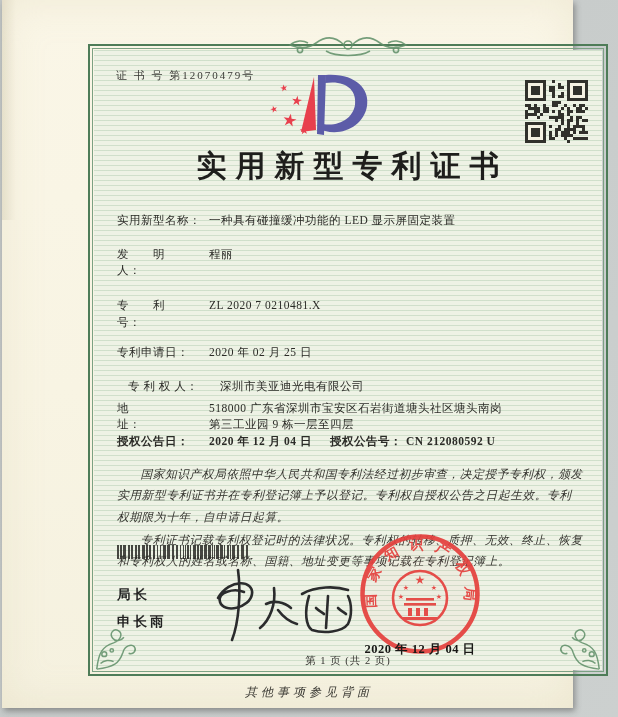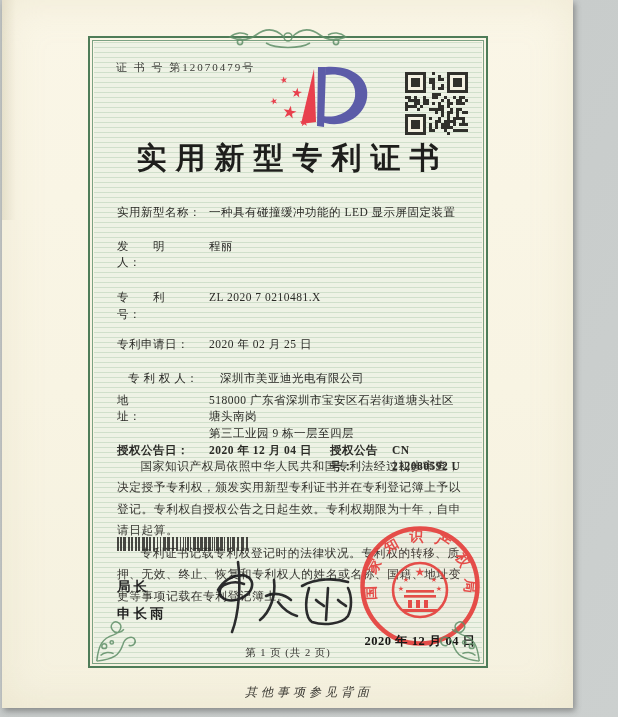--- a/index.html
+++ b/index.html
@@ -6,21 +6,21 @@
   html,body { width:618px; height:717px; overflow:hidden; }
   body { background:#c7cbca; font-family:"Liberation Serif","DejaVu Serif",serif; }
   .photo { position:relative; width:618px; height:717px;
            background:linear-gradient(120deg,#c3c7c6,#ccd0cf); }
   .paper { position:absolute; left:2px; top:0; width:571px; height:708px;
            background:linear-gradient(180deg,#faf6e7 0%,#f8f4e3 55%,#f5f1df 100%);
            box-shadow:2px 3px 6px rgba(60,60,60,.45), inset 0 0 40px rgba(210,200,160,.25); }
   .fold { position:absolute; left:0; top:0; width:14px; height:220px;
           background:linear-gradient(90deg, rgba(160,150,120,.18), rgba(0,0,0,0)); }
 
-  .frame { position:absolute; left:86px; top:36px; width:400px; height:632px;
+  .frame { position:absolute; left:86px; top:44px; width:520px; height:632px;
            border:2px solid #4e7c58; }
   .frame-inner { position:absolute; inset:2px; border:1px solid #7ba183; }
   .cert-bg { position:absolute; inset:4px; background-color:#eef2e5;
              background-image:repeating-linear-gradient(180deg, rgba(130,175,135,.28) 0 1px, rgba(0,0,0,0) 1px 5px); }
 
   .cert-no { position:absolute; left:26px; top:22px; font-size:11px; letter-spacing:2px; color:#3a3a36; }
 
   .logo { position:absolute; left:168px; top:26px; width:120px; height:84px; }
   .logo .star { position:absolute; color:#e8404d; line-height:1;
                 font-family:"DejaVu Sans",sans-serif; }
@@ -33,21 +33,21 @@
   .rows { position:absolute; left:27px; right:22px; top:166px; color:#2b2b27; }
   .row { display:flex; font-size:11.5px; line-height:1.45; }
   .row .lbl { flex:0 0 92px; letter-spacing:.5px; }
   .row .val { letter-spacing:.5px; white-space:pre-line; }
   .mb17{margin-bottom:17px;} .mb18{margin-bottom:18px;} .mb14{margin-bottom:14px;} .mb5{margin-bottom:5px;margin-left:11px;} .mb0{margin-bottom:0;}
   .row-grant { position:relative;font-weight:bold; }
   .g2 { position:absolute; left:213px; top:0; display:flex; }
   .g2 .lbl2 { letter-spacing:.5px; margin-right:4px; }
 
   .paras { position:absolute; left:27px; right:23px; top:418px; color:#35342f; }
-  .paras p { font-size:11.7px; line-height:1.82; letter-spacing:.6px;
+  .paras p { font-size:11.7px; font-style:italic; line-height:1.82; letter-spacing:.6px;
              text-indent:2em; margin-bottom:2px; }
 
   .barcode { position:absolute; left:27px; top:499px; width:132px; height:14px; opacity:.85; }
 
   .director { position:absolute; left:27px; top:540px; color:#222;
               font-family:Liberation Sans, sans-serif; }
   .director div { font-size:13.5px; font-weight:700; letter-spacing:3px; }
   .director div + div { margin-top:9px; }
 
   .signature { position:absolute; left:100px; top:516px; width:175px; height:84px; }

